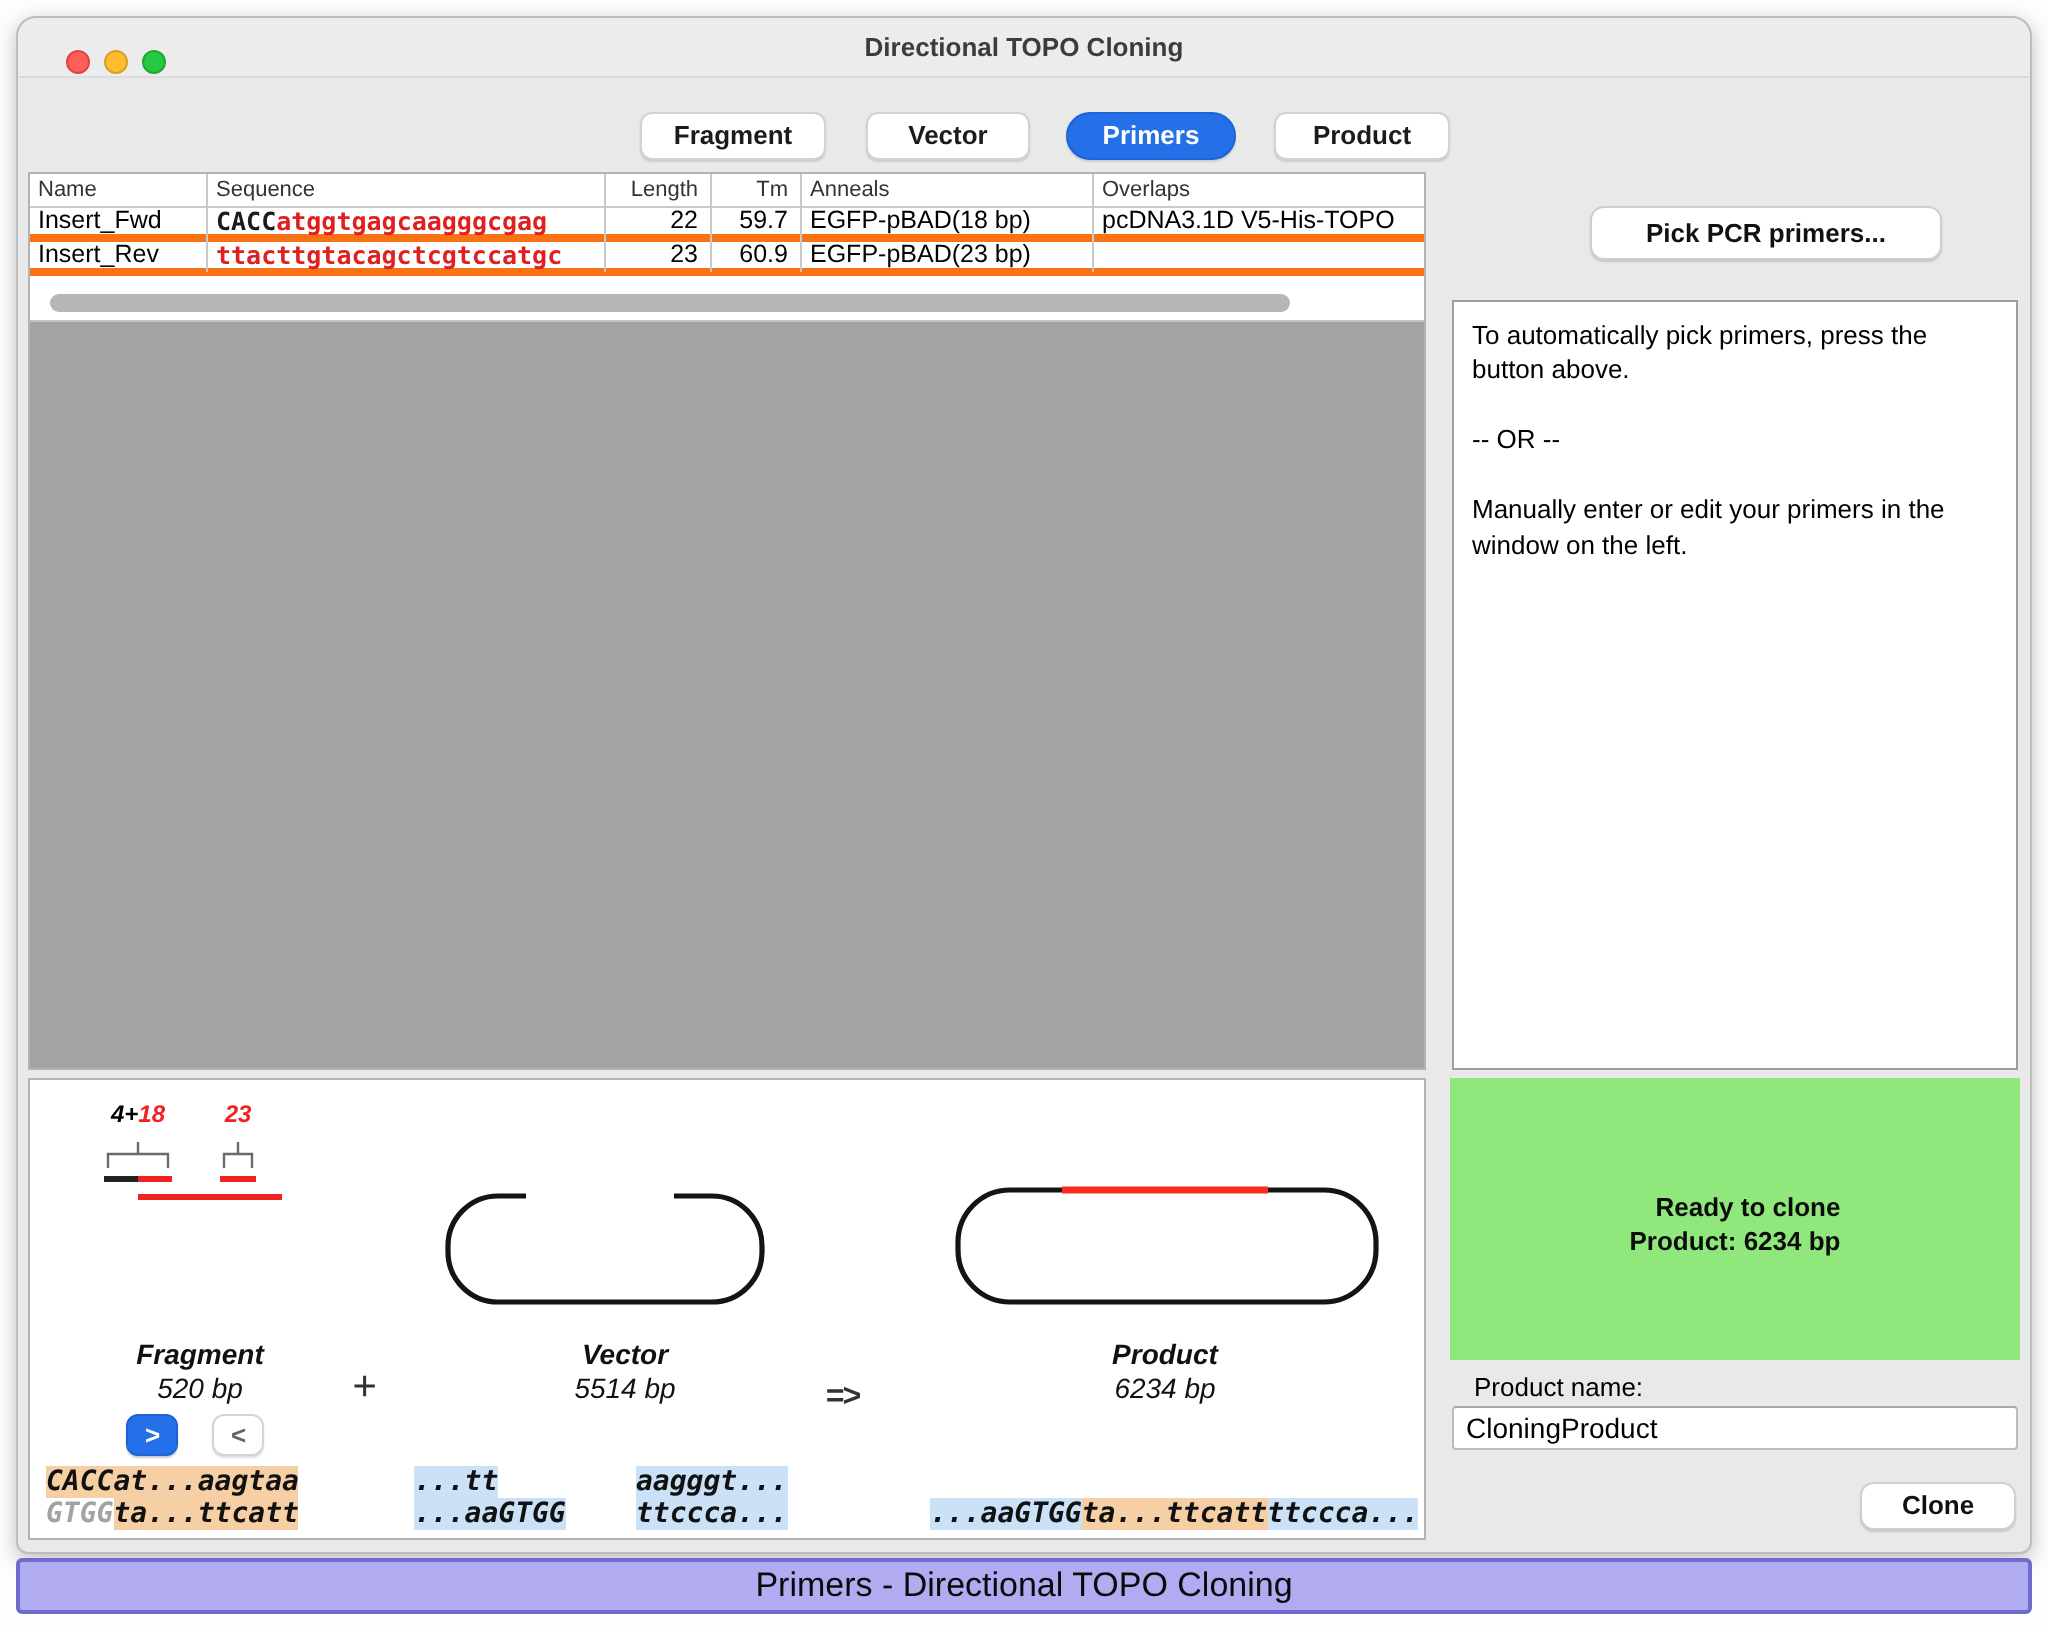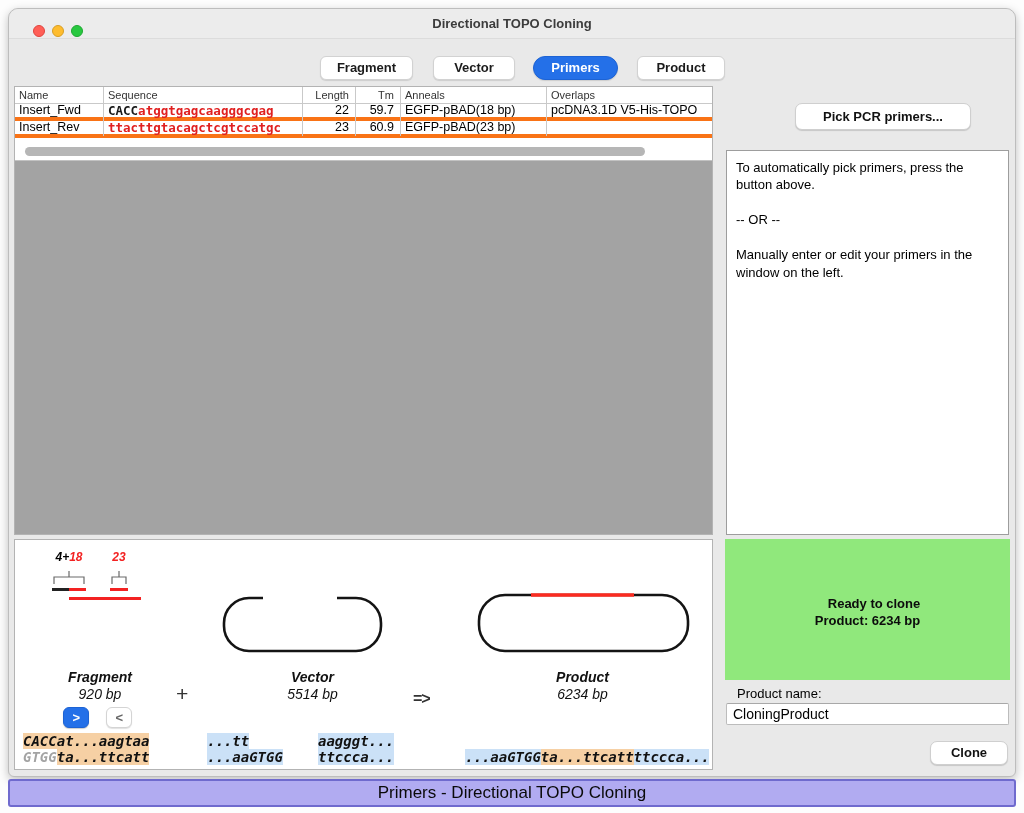--- a/index.html
+++ b/index.html
@@ -182,21 +182,21 @@
       <path d="M248,58 L234,58 A25,25 0 0 0 209,83 L209,86 A25,25 0 0 0 234,111 L341,111 A25,25 0 0 0 366,86 L366,83 A25,25 0 0 0 341,58 L322,58" fill="none" stroke="#141414" stroke-width="2.6"></path>
 
       <rect x="464" y="55" width="209" height="56" rx="26" fill="none" stroke="#141414" stroke-width="2.6"></rect>
       <path d="M516,55 L619,55" stroke="#fb2b20" stroke-width="3.6"></path>
     </svg>
 
     <div class="primer-lbl fwd"><span>4+</span><span class="r">18</span></div>
     <div class="primer-lbl rev">23</div>
 
     <div class="dg-name n-frag">Fragment</div>
-    <div class="dg-size n-frag">920 bp</div>
+    <div class="dg-size n-frag">520 bp</div>
     <div class="dg-plus">+</div>
     <div class="dg-name n-vec">Vector</div>
     <div class="dg-size n-vec">5514 bp</div>
     <div class="dg-arrow">=&gt;</div>
     <div class="dg-name n-prod">Product</div>
     <div class="dg-size n-prod">6234 bp</div>
 
     <div class="dir-btn fwd">&gt;</div>
     <div class="dir-btn rev">&lt;</div>
 

